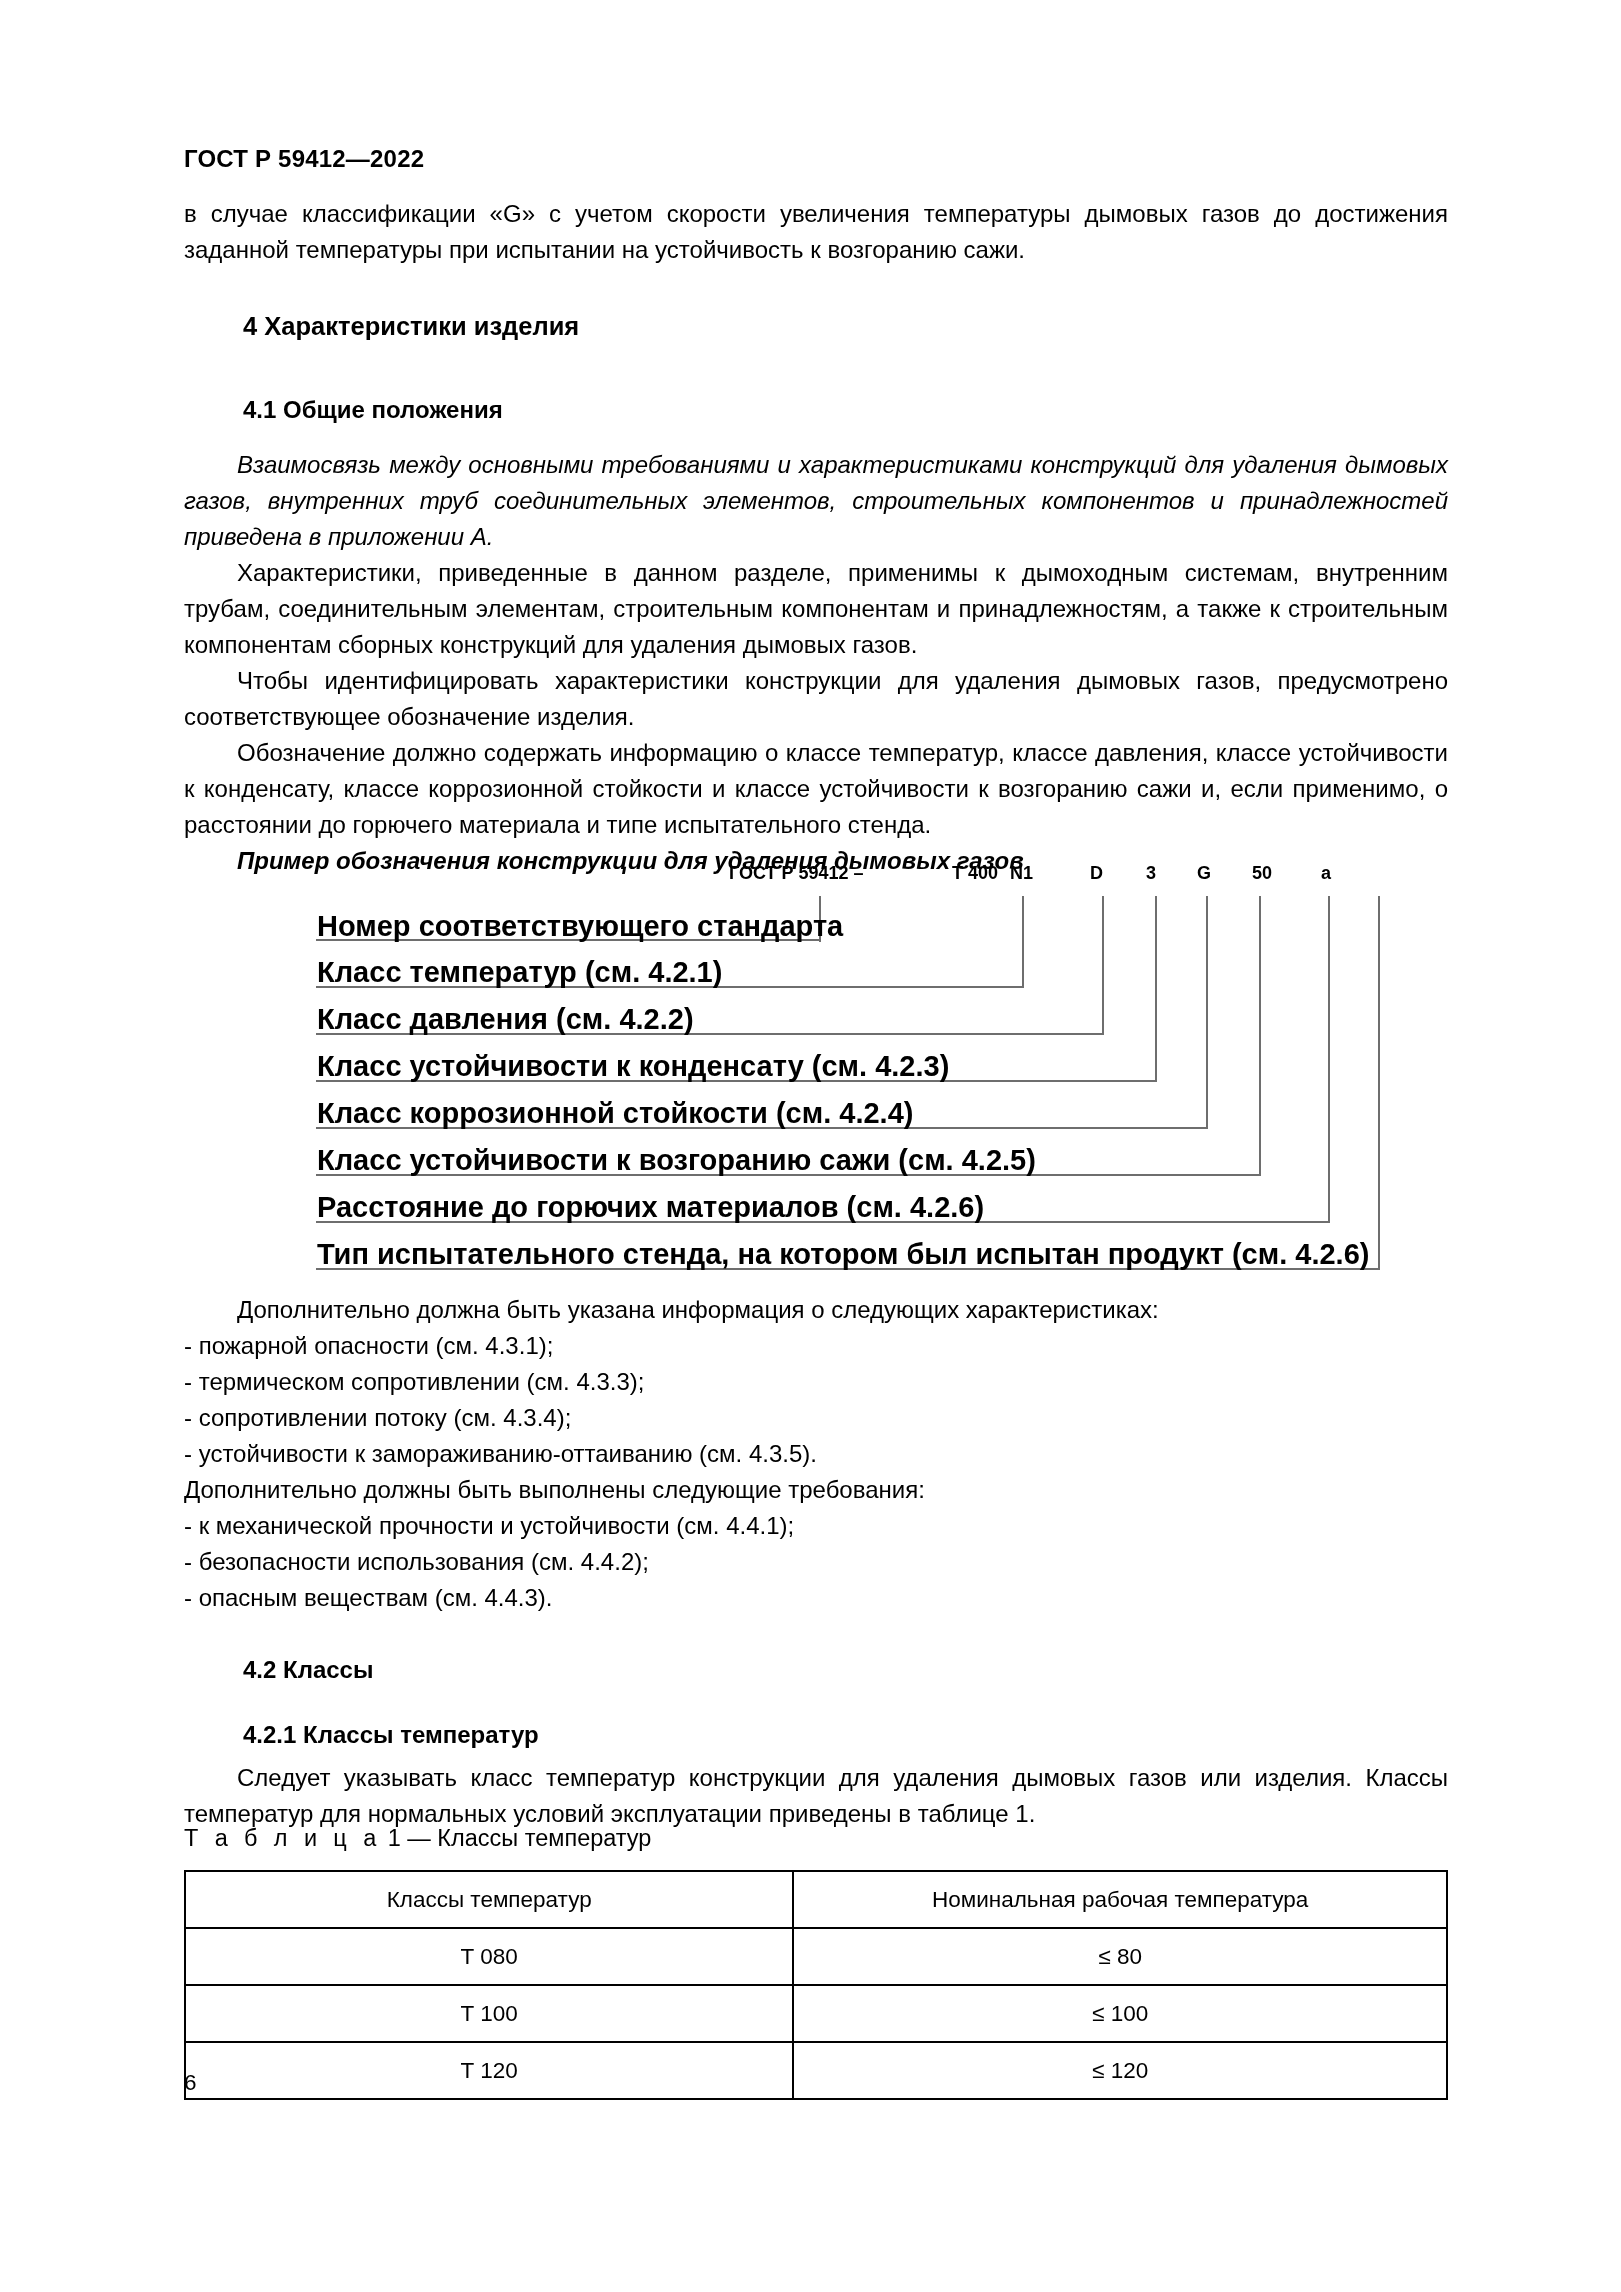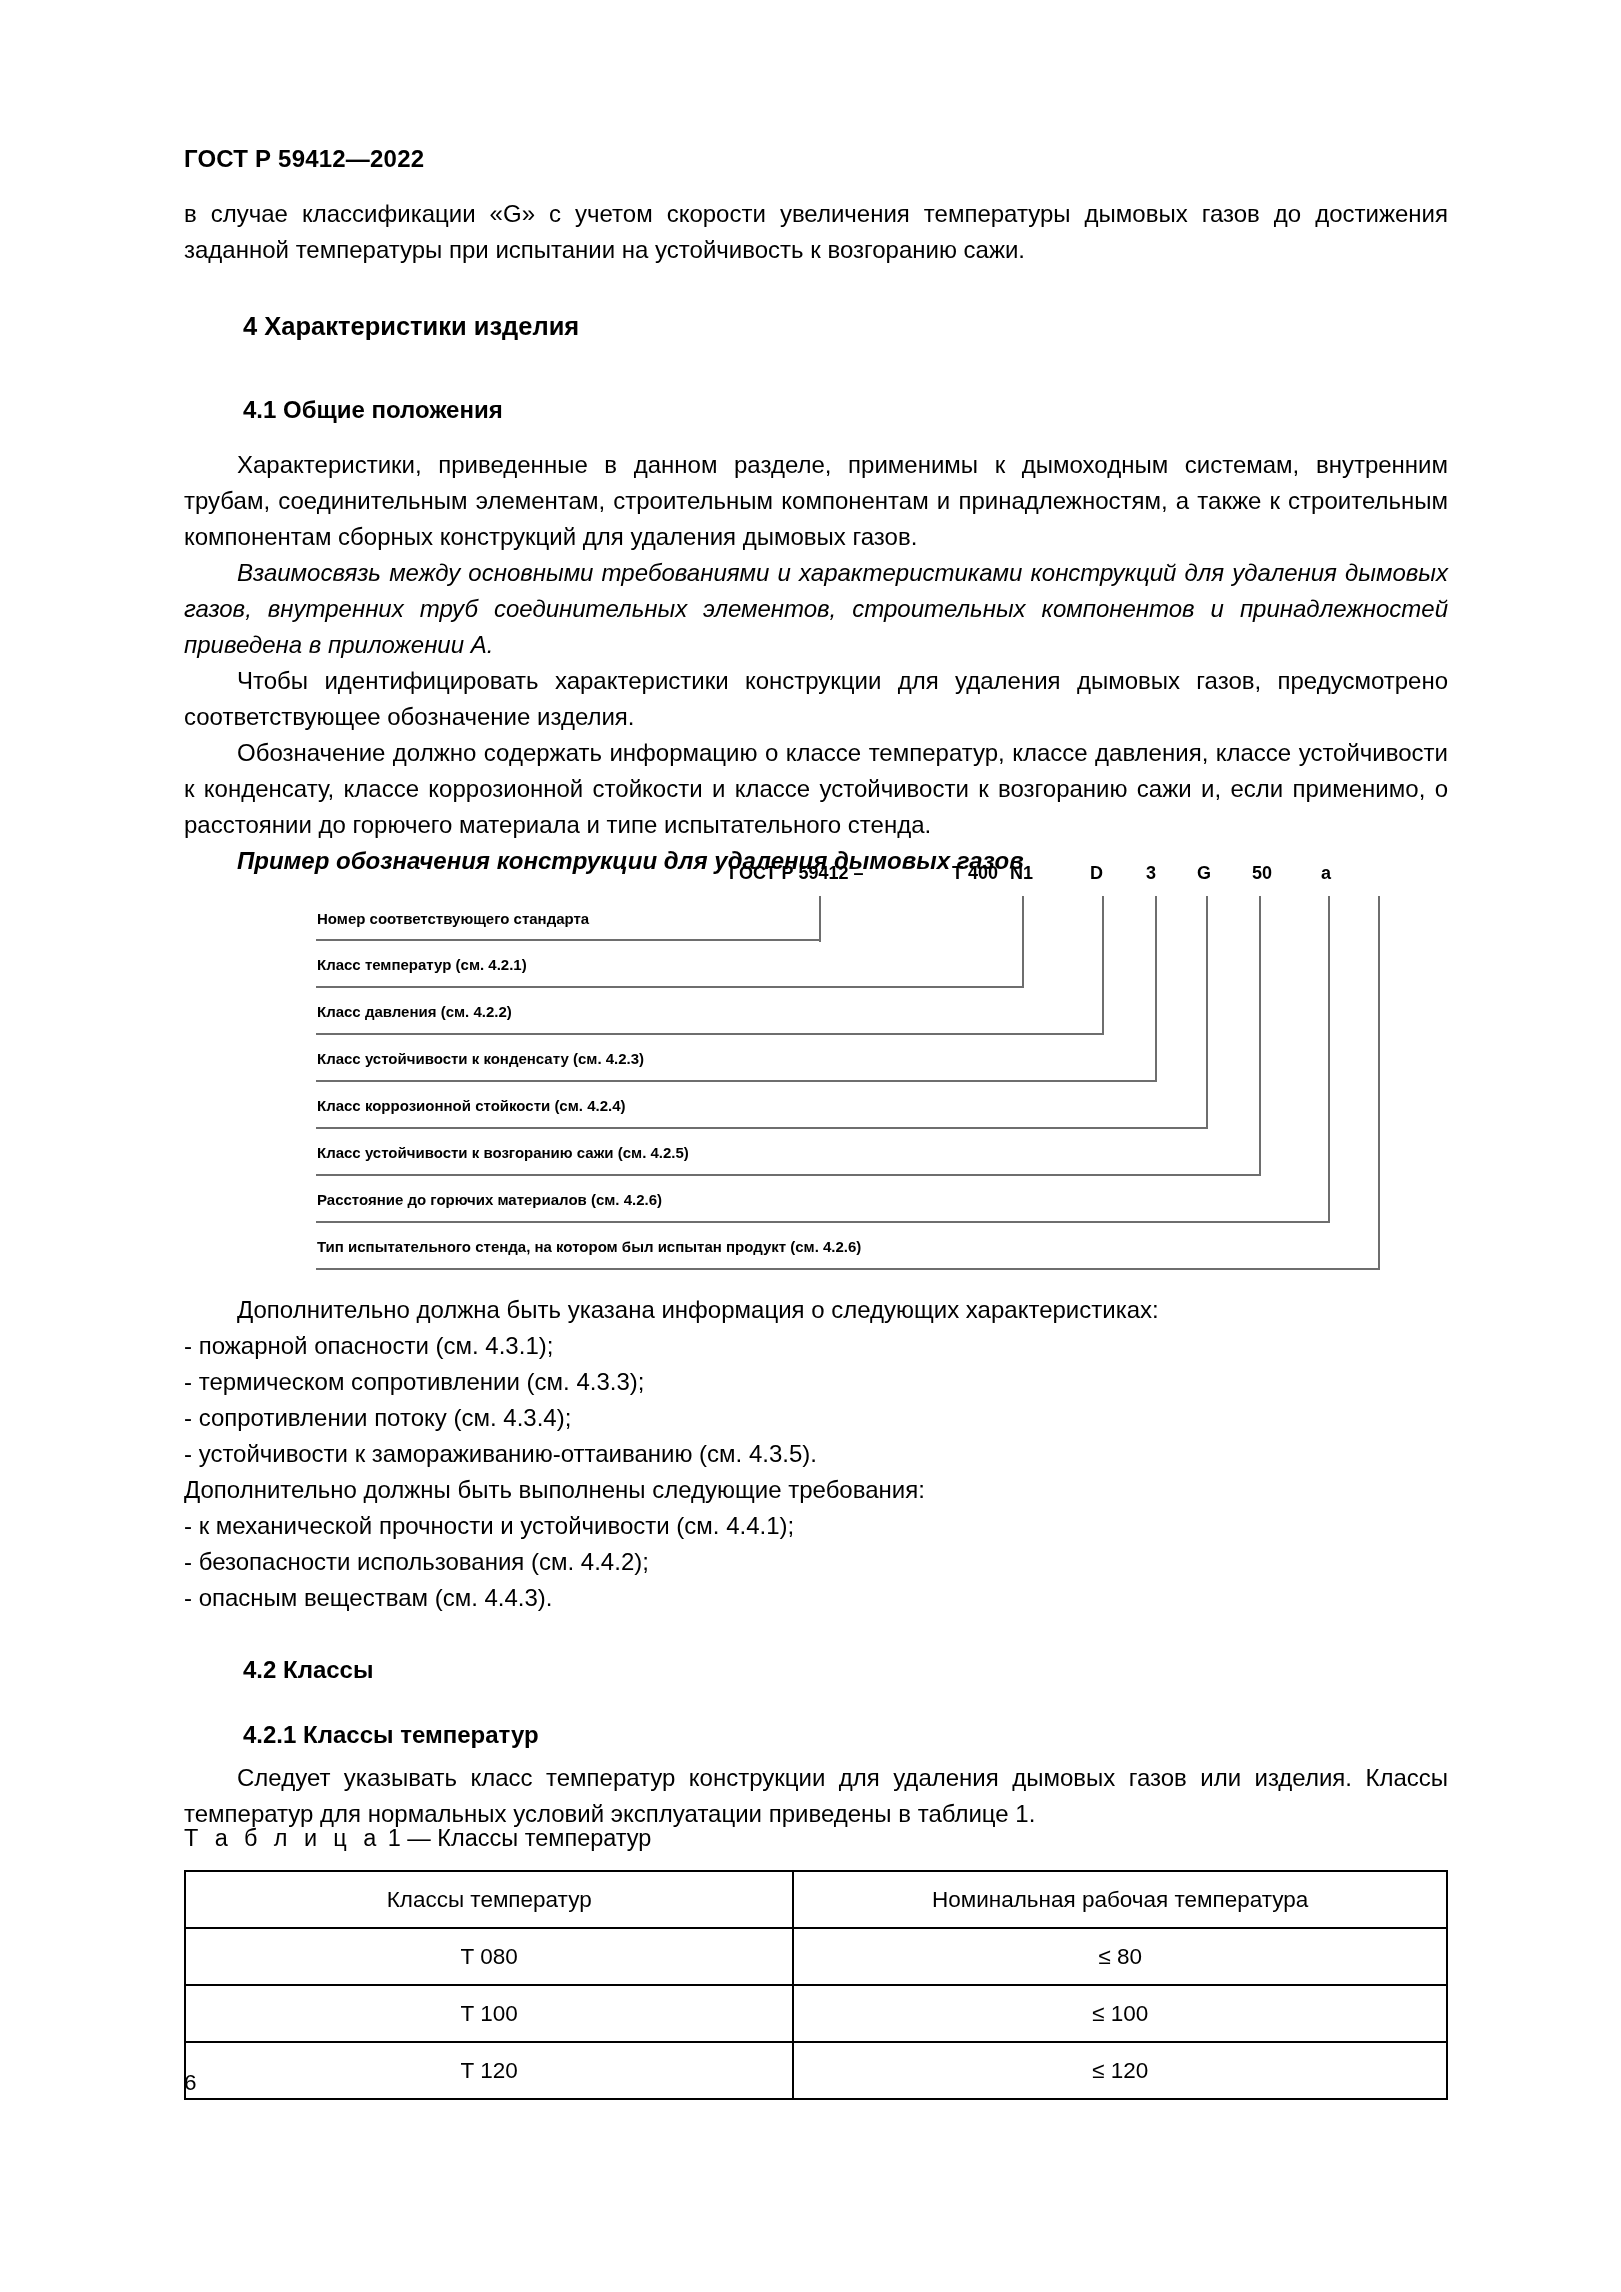--- a/index.html
+++ b/index.html
@@ -80,21 +80,21 @@
     font-size: 18px;
     font-weight: bold;
   }
   .token {
     position: absolute;
     top: 0;
     white-space: nowrap;
   }
   .lbl {
     position: absolute;
-    font-size: 15px;
+    font-size: 29px;
     font-weight: bold;
     white-space: nowrap;
     left: 133px;
   }
   .conn {
     position: absolute;
     border-color: #6e6e6e;
     border-style: solid;
     border-width: 0;
   }
@@ -162,22 +162,22 @@
 
   <div class="blk" style="left:243px; top:312px;">
     <div class="h2">4  Характеристики изделия</div>
   </div>
 
   <div class="blk" style="left:243px; top:396px;">
     <div class="h3">4.1 Общие положения</div>
   </div>
 
   <div class="blk" style="left:184px; top:447px; width:1264px;">
+    <p class="body-text indent italic">Взаимосвязь между основными требованиями и характеристиками конструкций для удаления дымовых газов, внутренних труб соединительных элементов, строительных компонентов и принадлежностей приведена в приложении А.</p>
     <p class="body-text indent">Характеристики, приведенные в данном разделе, применимы к дымоходным системам, внутренним трубам, соединительным элементам, строительным компонентам и принадлежностям, а также к строительным компонентам сборных конструкций для удаления дымовых газов.</p>
-    <p class="body-text indent italic">Взаимосвязь между основными требованиями и характеристиками конструкций для удаления дымовых газов, внутренних труб соединительных элементов, строительных компонентов и принадлежностей приведена в приложении А.</p>
     <p class="body-text indent">Чтобы идентифицировать характеристики конструкции для удаления дымовых газов, предусмотрено соответствующее обозначение изделия.</p>
     <p class="body-text indent">Обозначение должно содержать информацию о классе температур, классе давления, классе устойчивости к конденсату, классе коррозионной стойкости и классе устойчивости к возгоранию сажи и, если применимо, о расстоянии до горючего материала и типе испытательного стенда.</p>
     <p class="bold-italic" style="margin:0; text-indent:53px; line-height:36px;">Пример обозначения конструкции для удаления дымовых газов</p>
   </div>
 
   <div class="designation">
     <div class="tokens">
         <span class="token" style="left: 545px;">ГОСТ Р 59412 –</span>
         <span class="token" style="left: 768px; text-align: center;">T 400</span>
         <span class="token" style="left: 826px;">N1</span>

